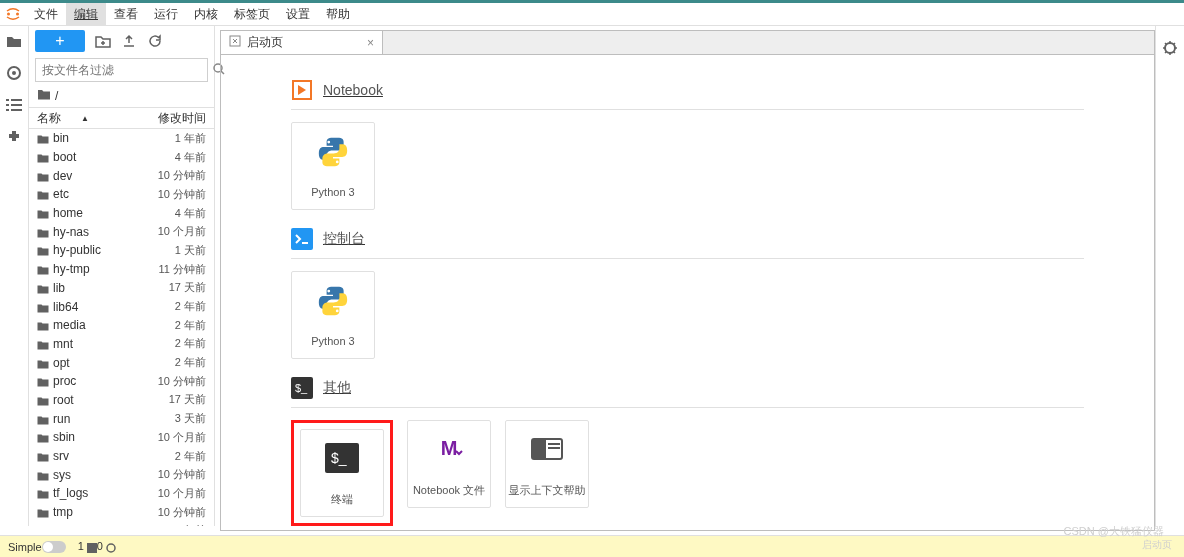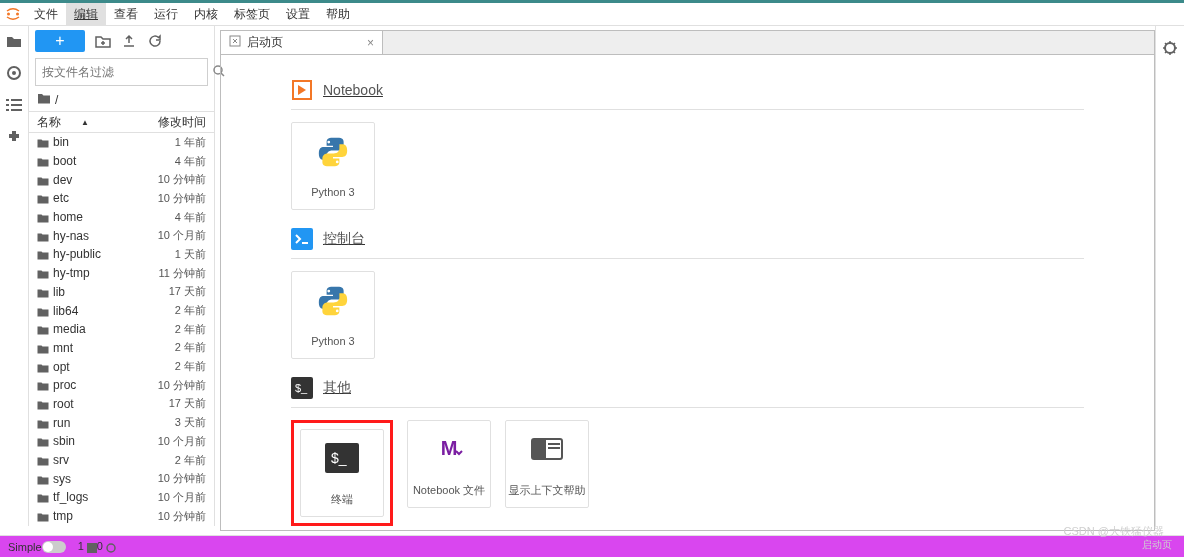--- a/index.html
+++ b/index.html
@@ -10,21 +10,21 @@
 .jupyter-logo svg { width:18px; height:18px; }
 .menu-item { padding:0 8px; height:100%; display:flex; align-items:center; font-size:12px; cursor:pointer;text-align:right; }
 .menu-item.active { background:#e0e0e0;text-decoration:underline; }
 .sidebar-left { position:absolute; left:0; top:26px; width:29px; height:500px; background:#fff; border-right:1px solid #e0e0e0; display:flex; flex-direction:column; align-items:center; padding-top:6px; gap:14px; }
 .sidebar-left .icon { width:18px; height:18px; display:flex; align-items:center; justify-content:center; cursor:pointer; }
 .sidebar-right { position:absolute; right:0; top:26px; width:29px; height:500px; background:#fff; border-left:1px solid #e0e0e0; display:flex; flex-direction:column; align-items:center; padding-top:14px; }
 .filebrowser { position:absolute; left:29px; top:26px; width:186px; height:500px; border-right:1px solid #e0e0e0; display:flex; flex-direction:column; }
 .fb-toolbar { height:30px; display:flex; align-items:center; gap:10px; padding:0 6px; }
 .new-btn { background:#2196f3; color:#fff; width:50px; height:22px; border-radius:2px; display:flex; align-items:center; justify-content:center; font-size:16px; cursor:pointer; }
 .tb-icon { width:16px; height:16px; display:flex; align-items:center; justify-content:center; cursor:pointer; color:#616161; }
-.filter-box { margin:2px 6px; height:24px; border:1px solid #cfcfcf; display:flex; align-items:center; padding:13px 6px;gap:16px; }
+.filter-box { margin:2px 6px; height:24px; border:1px solid #cfcfcf; display:flex; align-items:flex-start; padding:4px 6px;gap:16px; }
 .filter-box input { border:none; outline:none; flex:1; font-size:12px; }
 .breadcrumb { padding:4px 8px; display:flex; align-items:center; gap:4px; }
 .fb-header { display:flex; border-top:1px solid #e0e0e0; border-bottom:1px solid #e0e0e0; height:22px; align-items:center; font-size:12px; }
 .fb-header .col-name { flex:1; padding-left:8px; display:flex; align-items:center; gap:20px; }
 .fb-header .col-mod { width:68px; text-align:right; padding-right:8px; }
 .file-list { flex:1; overflow:hidden; }
 .file-row { display:flex; height:18.7px; align-items:center; padding:0 8px; font-size:12px; }
 .file-row .fname { flex:1; display:flex; align-items:center; gap:4px; }
 .file-row .fmod { width:64px; text-align:right; color:#555; font-size:11px; }
 .folder-ico { width:12px; height:10px; display:inline-block; }
@@ -35,21 +35,21 @@
 .launcher { flex:1; overflow:auto; padding:24px 70px; }
 .section { margin-bottom:18px; }
 .sec-head { display:flex; align-items:center; gap:10px; padding-bottom:8px; border-bottom:1px solid #e0e0e0; margin-bottom:12px;text-decoration:underline; }
 .sec-icon { width:22px; height:22px; display:flex; align-items:center; justify-content:center; }
 .sec-title { font-size:14px; color:#555; }
 .cards { display:flex; gap:14px; }
 .card { width:84px; height:88px; border:1px solid #e0e0e0; border-radius:2px; display:flex; flex-direction:column; align-items:center; justify-content:center; gap:16px; cursor:pointer; font-size:11px; color:#555; text-align:center; }
 .card-lg { height:88px; }
 .card .cicon { width:36px; height:36px; display:flex; align-items:center; justify-content:center; }
 .highlight { border:3px solid #ff1a1a; padding:6px; display:inline-flex; }
-.status-bar { position:absolute; bottom:0; left:0; right:0; height:22px; border-top:1px solid #e0e0e0; display:flex; align-items:center; padding:0 8px; font-size:11px; gap:0; background:#d946ef; }
+.status-bar { position:absolute; bottom:0; left:0; right:0; height:22px; border-top:1px solid #e0e0e0; display:flex; align-items:center; padding:0 8px; font-size:11px; gap:0; background:#fef9c3; }
 .toggle { width:24px; height:12px; background:#ccc; border-radius:6px; position:relative; }
 .toggle::after { content:""; position:absolute; width:10px; height:10px; background:#fff; border-radius:50%; top:1px; left:1px; }
 .watermark { position:absolute; right:20px; bottom:18px; color:#cfcfcf; font-size:11px; }
 .watermark2 { position:absolute; right:12px; bottom:5px; color:#cfcfcf; font-size:10px; }
 .caret-up { font-size:8px; }
 </style>
 </head>
 <body>
 
 <div class="top-bar"></div>

